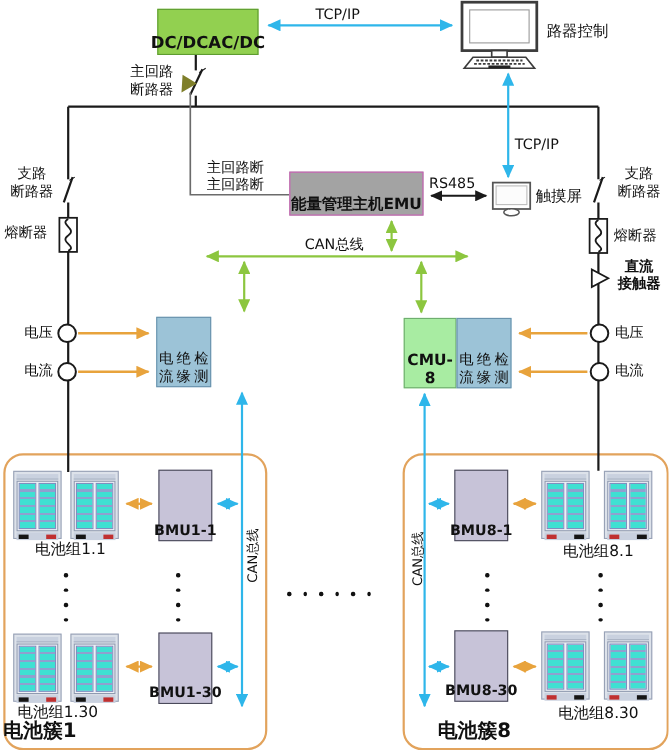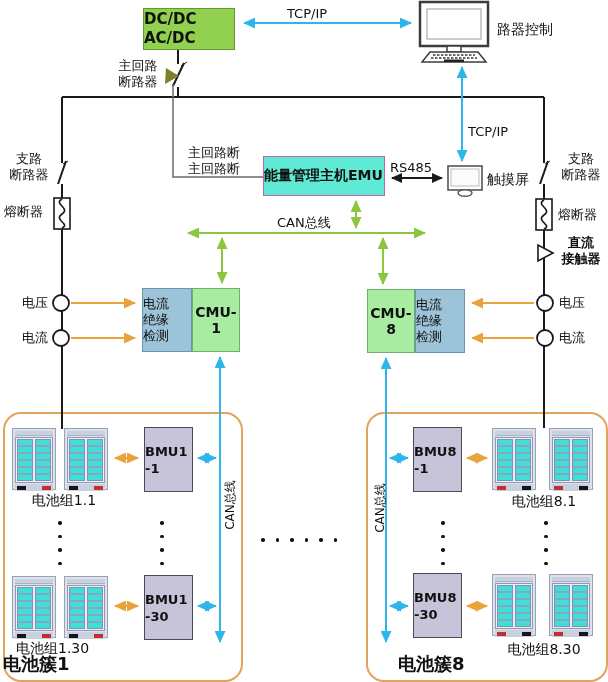--- a/index.html
+++ b/index.html
@@ -4,25 +4,25 @@
 <style>
   html,body{margin:0;padding:0;background:#fff;}
   #stage{
     position:relative;width:608px;height:682px;background:#fff;overflow:hidden;
     font-family:"DejaVu Sans","Liberation Sans",sans-serif;color:#111;
   }
   #wires{position:absolute;left:0;top:0;z-index:1;}
   .lbl{position:absolute;z-index:3;font-size:13px;line-height:16px;white-space:nowrap;}
   .lbl.c{text-align:center;white-space:normal;}
   .lbl.md{font-size:14px;}
-  .box{position:absolute;z-index:2;box-sizing:border-box;display:flex;flex-direction:column;
-       align-items:flex-start;justify-content:center;text-align:center;}
+  .box{position:absolute;z-index:2;box-sizing:border-box;display:flex;flex-direction:row;
+       align-items:flex-end;justify-content:center;text-align:center;}
   .converter{left:143px;top:8px;width:92px;height:42px;background:#92D050;border:1.5px solid #5E9C30;
              font-size:15px;font-weight:600;line-height:19px;}
-  .emu{left:263px;top:156px;width:122px;height:40px;background:#5eead4;border:1.5px solid #C95FB5;
+  .emu{left:263px;top:156px;width:122px;height:40px;background:#a3a3a3;border:1.5px solid #C95FB5;
        font-size:14px;font-weight:600;}
   .insul{background:#9CC3D7;border:1px solid #6A93AD;font-size:13px;line-height:16px;}
   .cmu{background:#A8ECA2;border:1px solid #6FAE6F;font-size:14px;font-weight:600;}
   .bmu{background:#C7C3D8;border:1.5px solid #4A4A5A;font-size:13px;font-weight:600;line-height:17px;}
   .cluster{position:absolute;z-index:0;border:2px solid #E2A35C;border-radius:18px;background:#fff;}
   .cluster-title{position:absolute;z-index:3;font-size:18px;font-weight:600;}
   
   .cabinet{position:absolute;z-index:2;width:44px;height:62px;background:#dde2ea;border:1px solid #98A2B6;
            box-sizing:border-box;padding:2px 2px 1px 2px;}
   .cab-head{height:4px;background:#c9d1df;border-bottom:1px solid #aab3c4;margin-bottom:1px;}
@@ -161,23 +161,20 @@
 
   <div class="box emu">
     <div>能量管理主机EMU</div>
   </div>
 
   <div class="box insul" style="left:142px;top:288px;width:50px;height:64px;">
     <div>电流</div>
     <div>绝缘</div>
     <div>检测</div>
   </div>
-  <div class="box cmu" style="left:192px;top:288px;width:48px;height:64px;">
-    <div>CMU-1</div>
-  </div>
 
   <div class="box cmu" style="left:367px;top:289px;width:48px;height:64px;">
     <div>CMU-8</div>
   </div>
   <div class="box insul" style="left:415px;top:289px;width:50px;height:64px;">
     <div>电流</div>
     <div>绝缘</div>
     <div>检测</div>
   </div>
 

